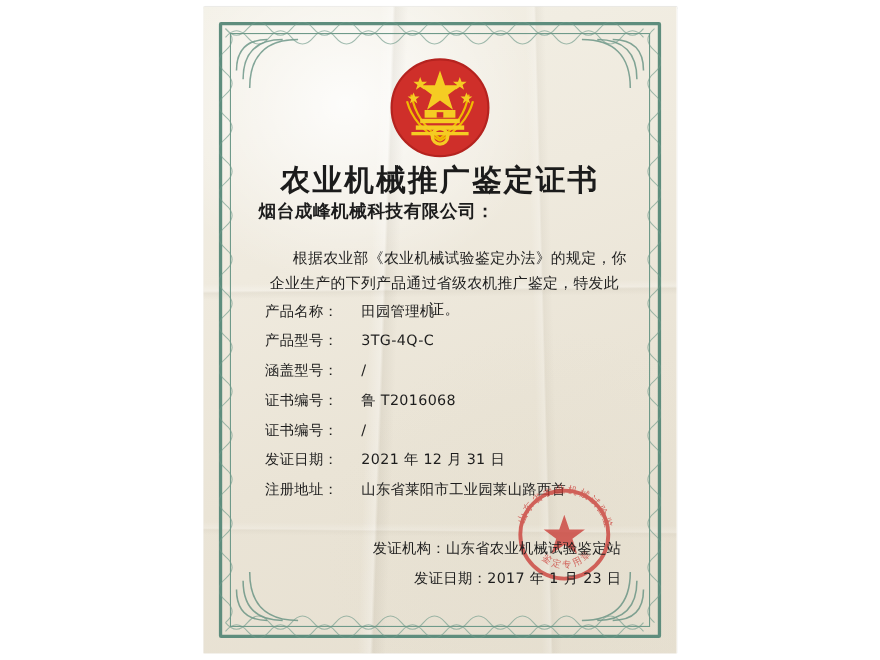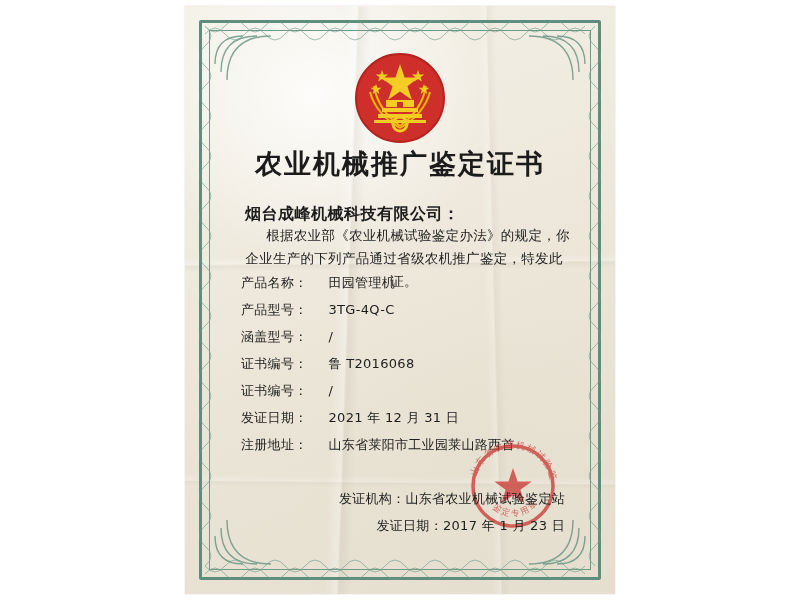--- a/index.html
+++ b/index.html
@@ -91,26 +91,25 @@
     font-size: 27px;
     letter-spacing: 2px;
     color: #1b1b1b;
     font-family: "DejaVu Sans", "Liberation Sans", sans-serif;
     font-weight: 700;
   }
 
   .addressee {
     position: absolute;
     left: 50px;
-    top: 198px;
+    top: 176px;
     font-size: 16px;
     font-weight: 700;
     color: #1c1c1c;
     letter-spacing: .5px;
-    margin-left: 10px;
   }
 
   .body-text {
     position: absolute;
     left: 48px;
     right: 40px;
     top: 218px;
     font-size: 13.5px;
     line-height: 23px;
     color: #1e1e1e;

